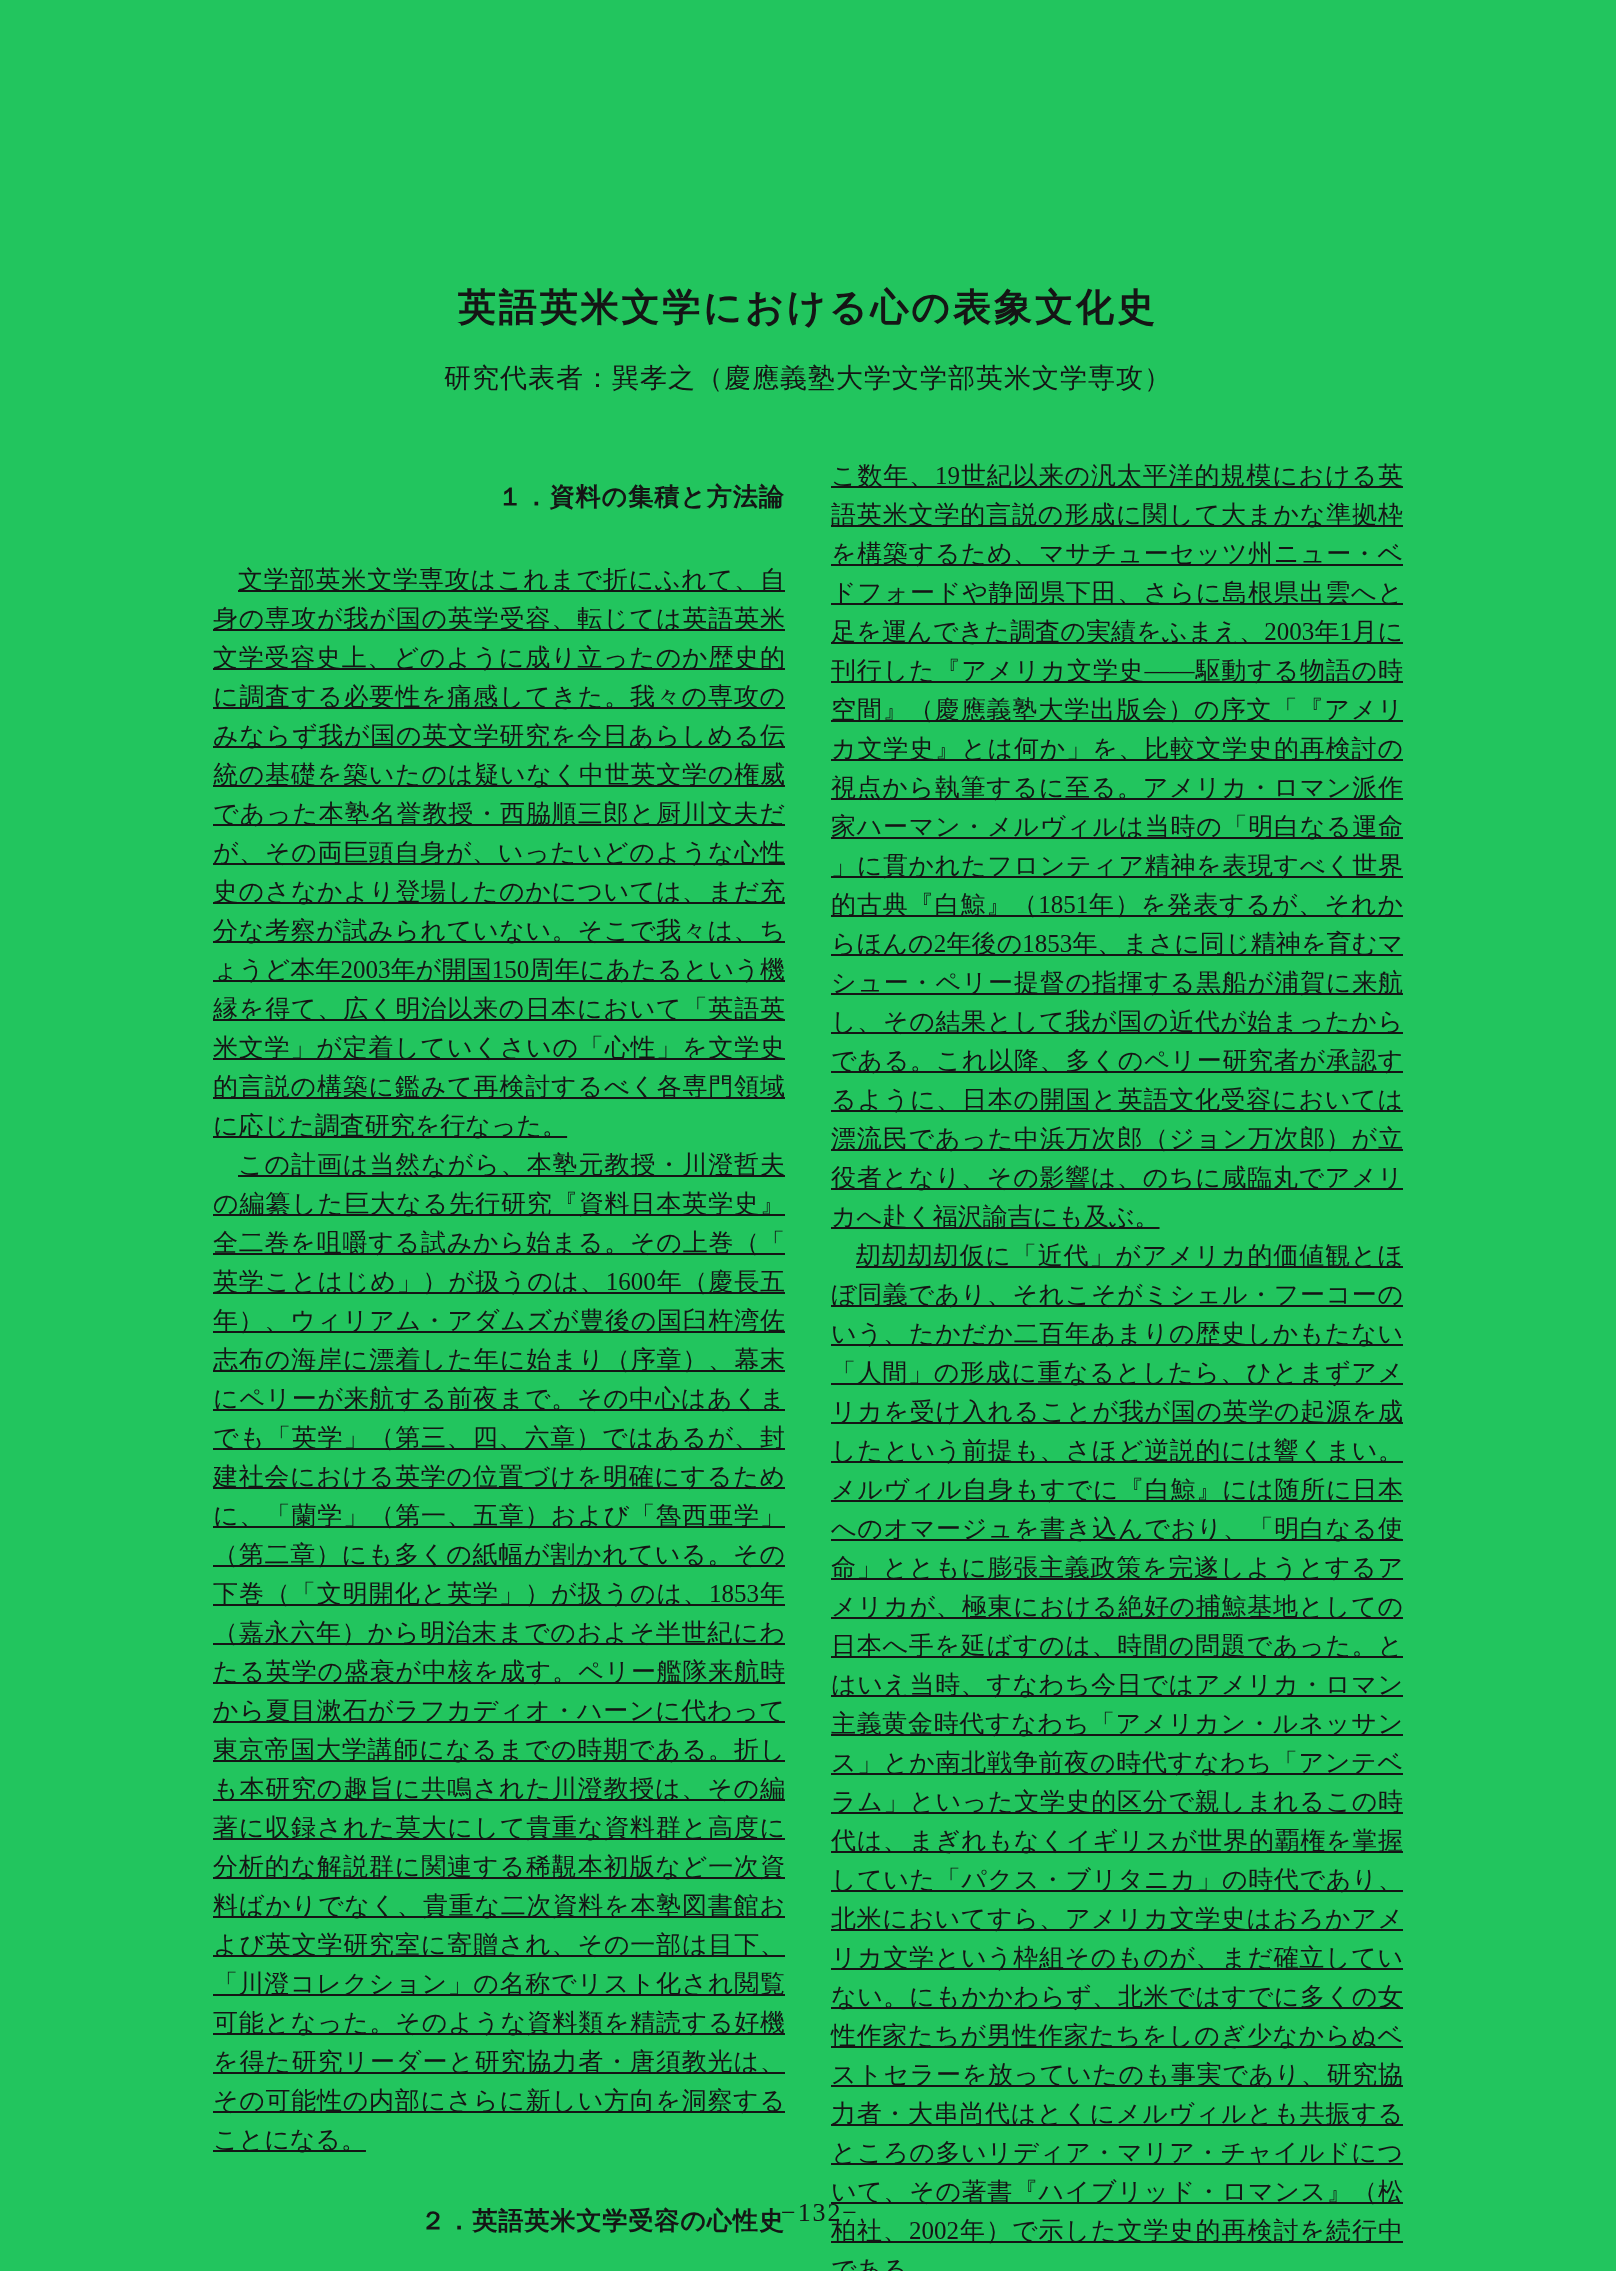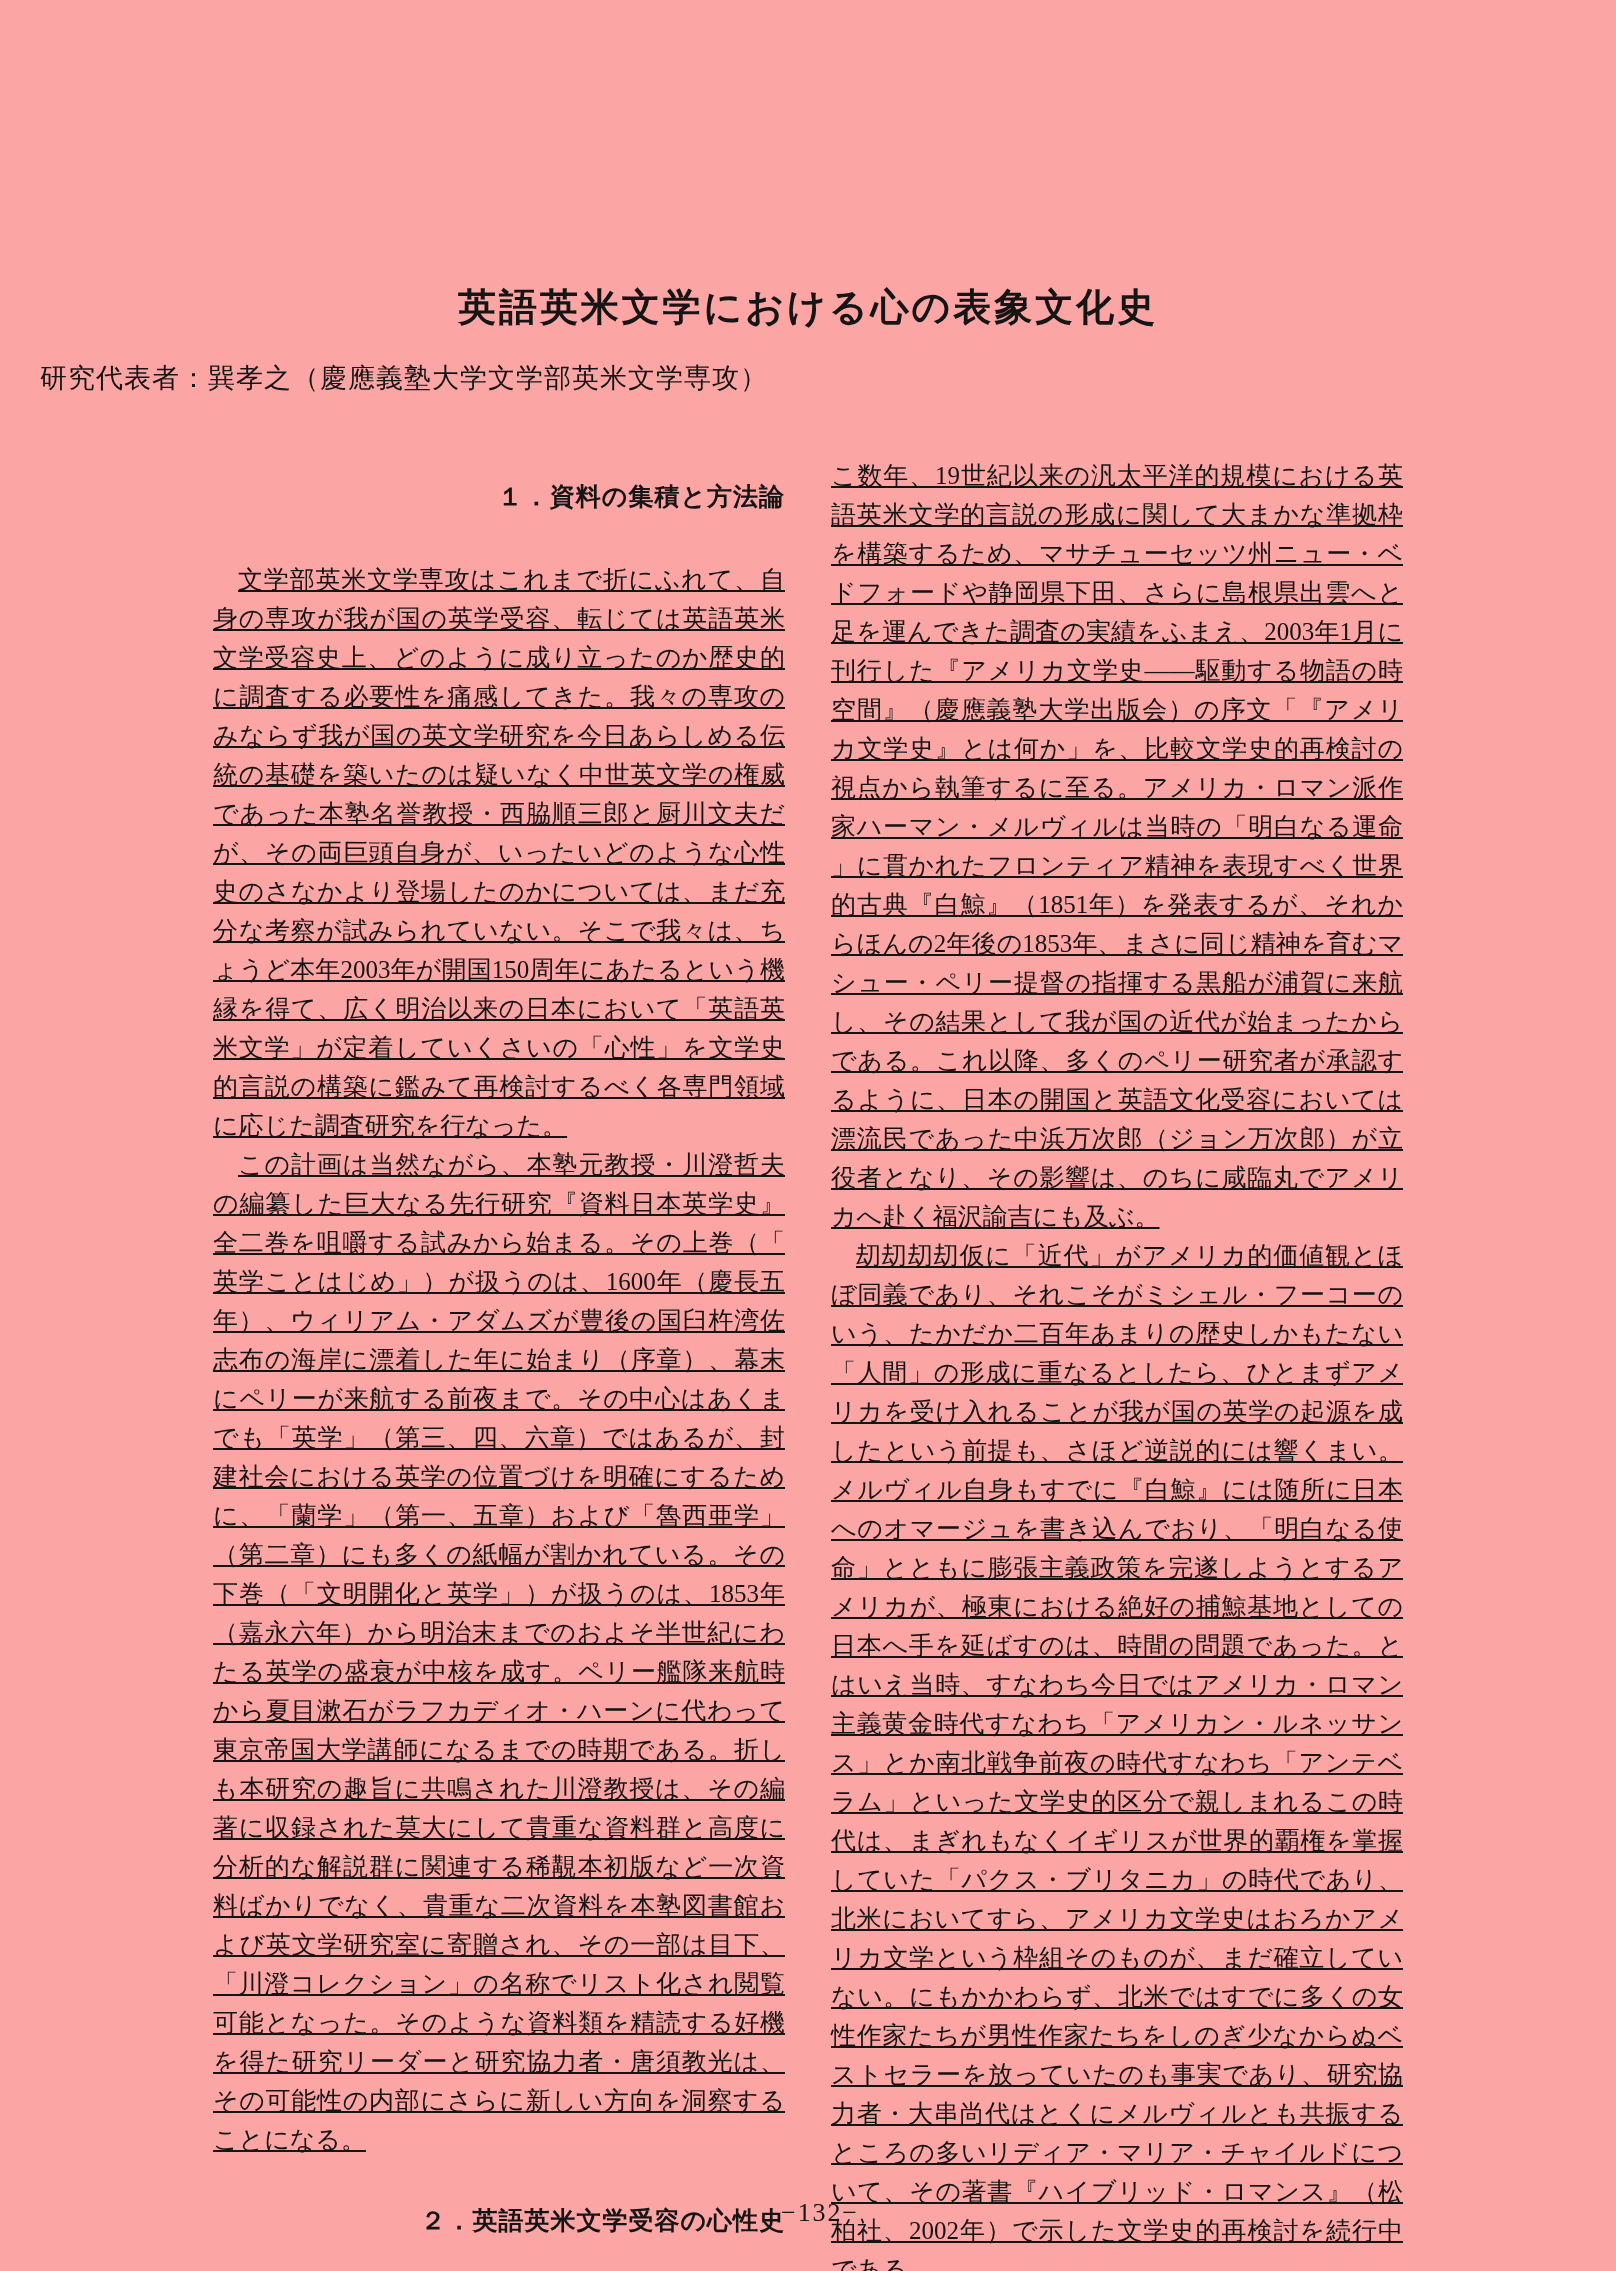--- a/index.html
+++ b/index.html
@@ -5,38 +5,38 @@
   html, body {
     margin: 0;
     padding: 0;
     background: #d9d9d6;
   }
   .page {
     position: relative;
     width: 1616px;
     height: 2272px;
     margin: 0 auto;
-    background: #fca5a5;
+    background: #22c55e;
     font-family: "Liberation Serif", "DejaVu Serif", serif;
     color: #151515;
     overflow: hidden;
   }
   .title {
     margin: 0;
     padding-top: 282px;
     text-align: center;
     font-size: 38px;
     font-weight: 600;
     letter-spacing: 2.9px;
   }
   .author-line {
+    text-align: center;
     font-size: 27px;
     margin-top: 27px;
     letter-spacing: 1px;
-    margin-left: 40px;
   }
   .columns {
     display: flex;
     gap: 46px;
     width: 1190px;
     margin: 60px auto 0 auto;
   }
   .col {
     width: 572px;
     font-size: 25px;

